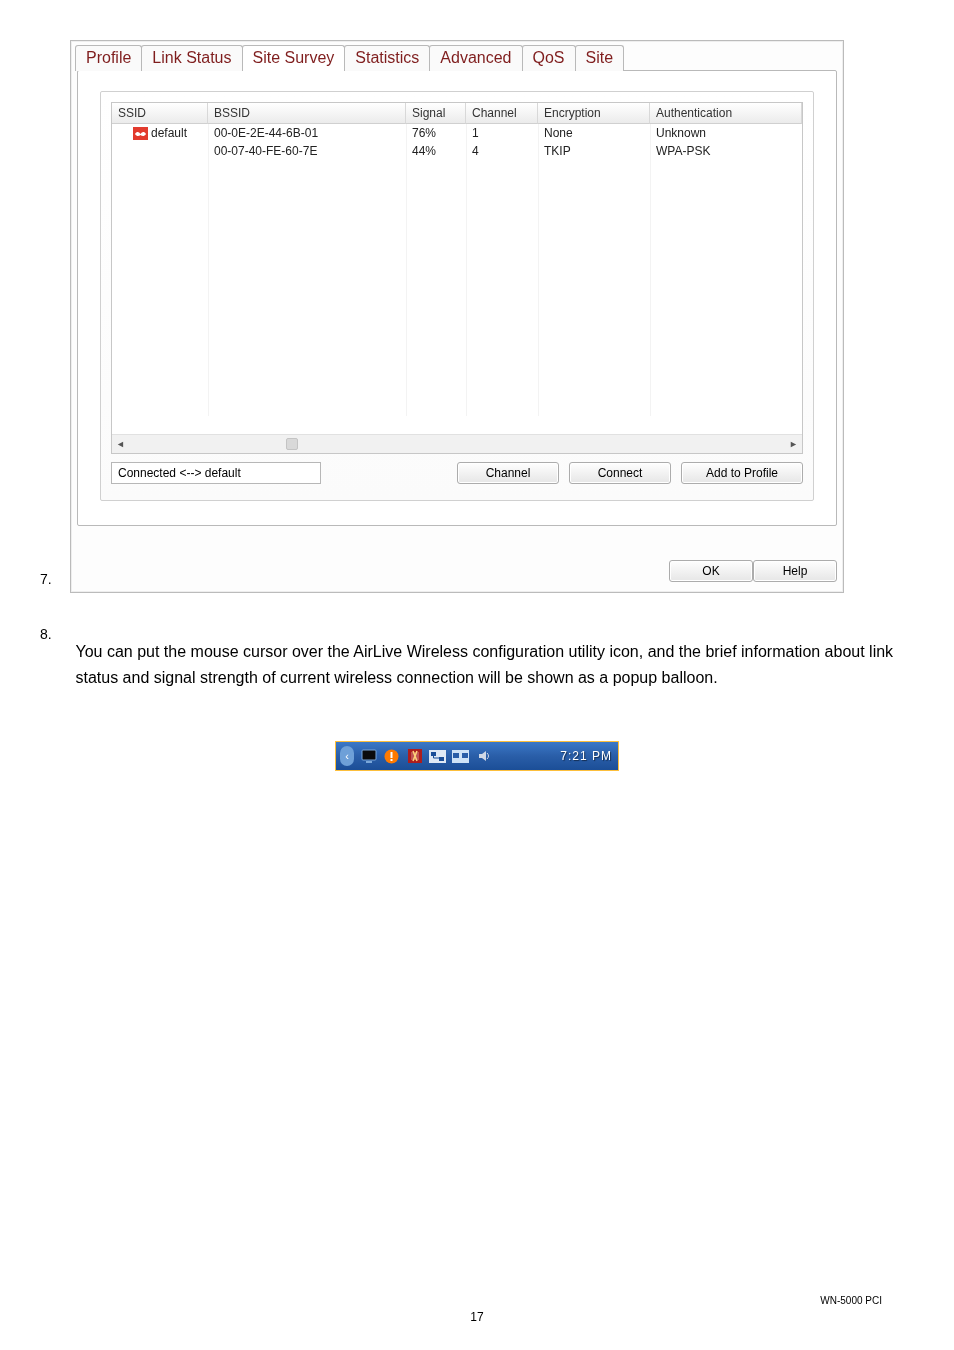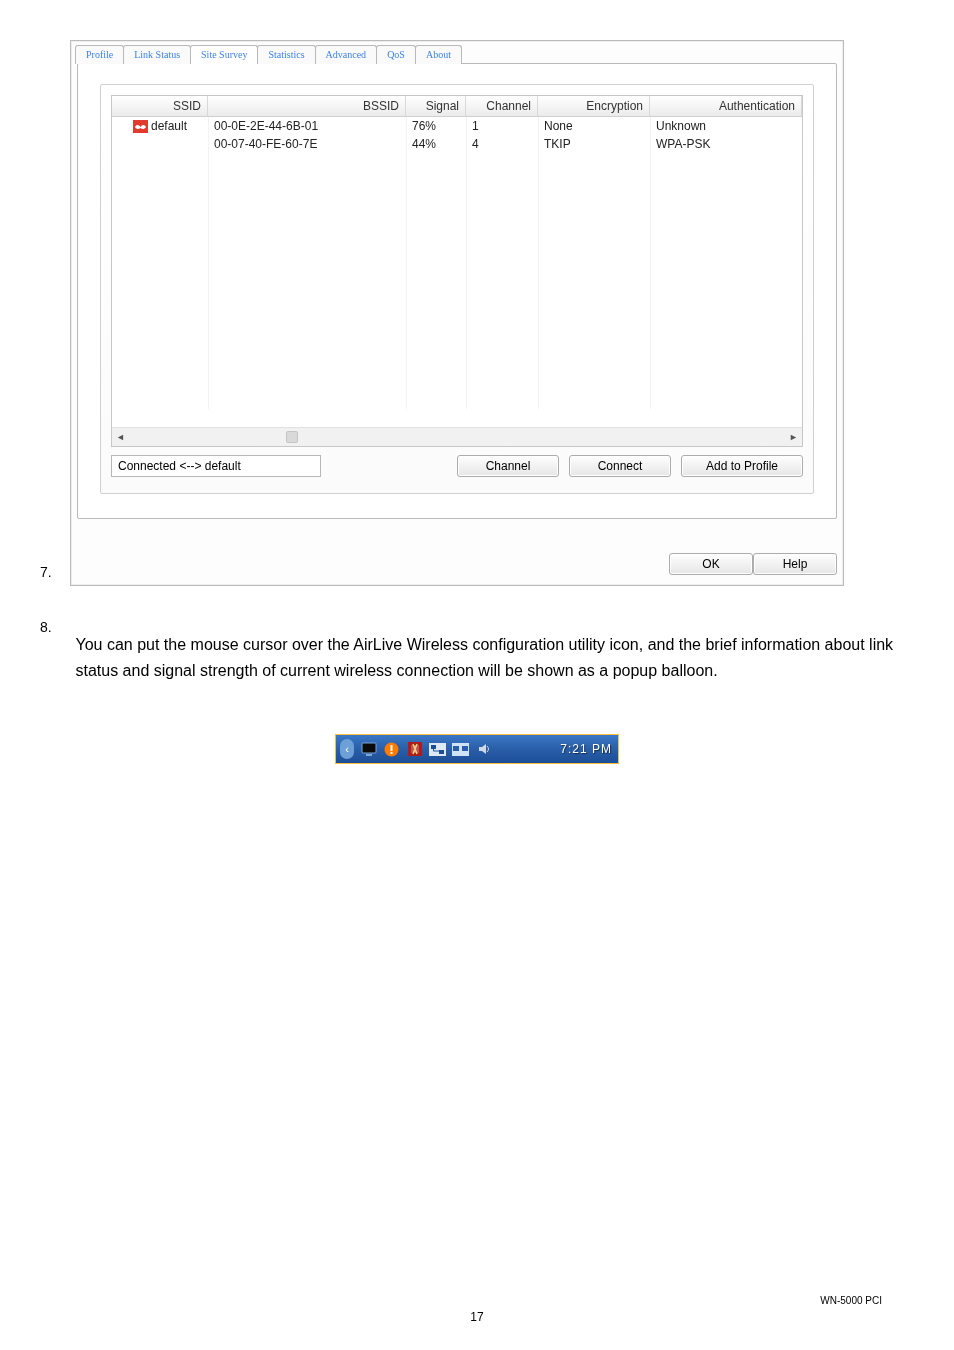--- a/index.html
+++ b/index.html
@@ -42,27 +42,26 @@
     margin-left: -2px;
     margin-bottom: -1px;
     position: relative;
     z-index: 2;
   }
   .tab {
     background: #fafafa;
     border: 1px solid #b9b9b9;
     border-bottom: none;
     padding: 3px 10px 4px 10px;
-    font-size: 10px;
-    color: #3b82f6;
+    font-size: 16px;
+    color: #7f1d1d;
     border-radius: 3px 3px 0 0;
     margin-right: -1px;
     position: relative;
     cursor: default;
-    font-family: Liberation Serif, serif;
   }
   .tab.active {
     background: #ffffff;
     z-index: 3;
     font-weight: normal;
   }
   .tab.active::after{
     content:"";
     position:absolute;
     left:0;right:0;bottom:-1px;height:1px;background:#fff;
@@ -86,21 +85,20 @@
     border: 1px solid #c7c7c7;
     background: #ffffff;
     width: 690px;
     height: 350px;
     display: flex;
     flex-direction: column;
   }
   .lv-headers {
     display: flex;
     flex: 0 0 auto;
-    text-align: right;
   }
   .lv-header {
     background: linear-gradient(#ffffff,#ebebeb);
     border-right: 1px solid #d8d8d8;
     border-bottom: 1px solid #d0d0d0;
     font-size: 12px;
     color: #333;
     padding: 3px 6px 3px 6px;
     box-sizing: border-box;
     white-space: nowrap;
@@ -293,21 +291,21 @@
     <div class="list-num">7.</div>
 
     <div class="dialog">
       <div class="tabs">
         <div class="tab">Profile</div>
         <div class="tab">Link Status</div>
         <div class="tab active">Site Survey</div>
         <div class="tab">Statistics</div>
         <div class="tab">Advanced</div>
         <div class="tab">QoS</div>
-        <div class="tab">About</div>
+        <div class="tab">Site</div>
       </div>
 
       <div class="tab-panel">
         <div class="group-box">
 
           <div class="listview">
             <div class="lv-headers">
               <div class="lv-header col-ssid">SSID</div>
               <div class="lv-header col-bssid">BSSID</div>
               <div class="lv-header col-sig">Signal</div>

